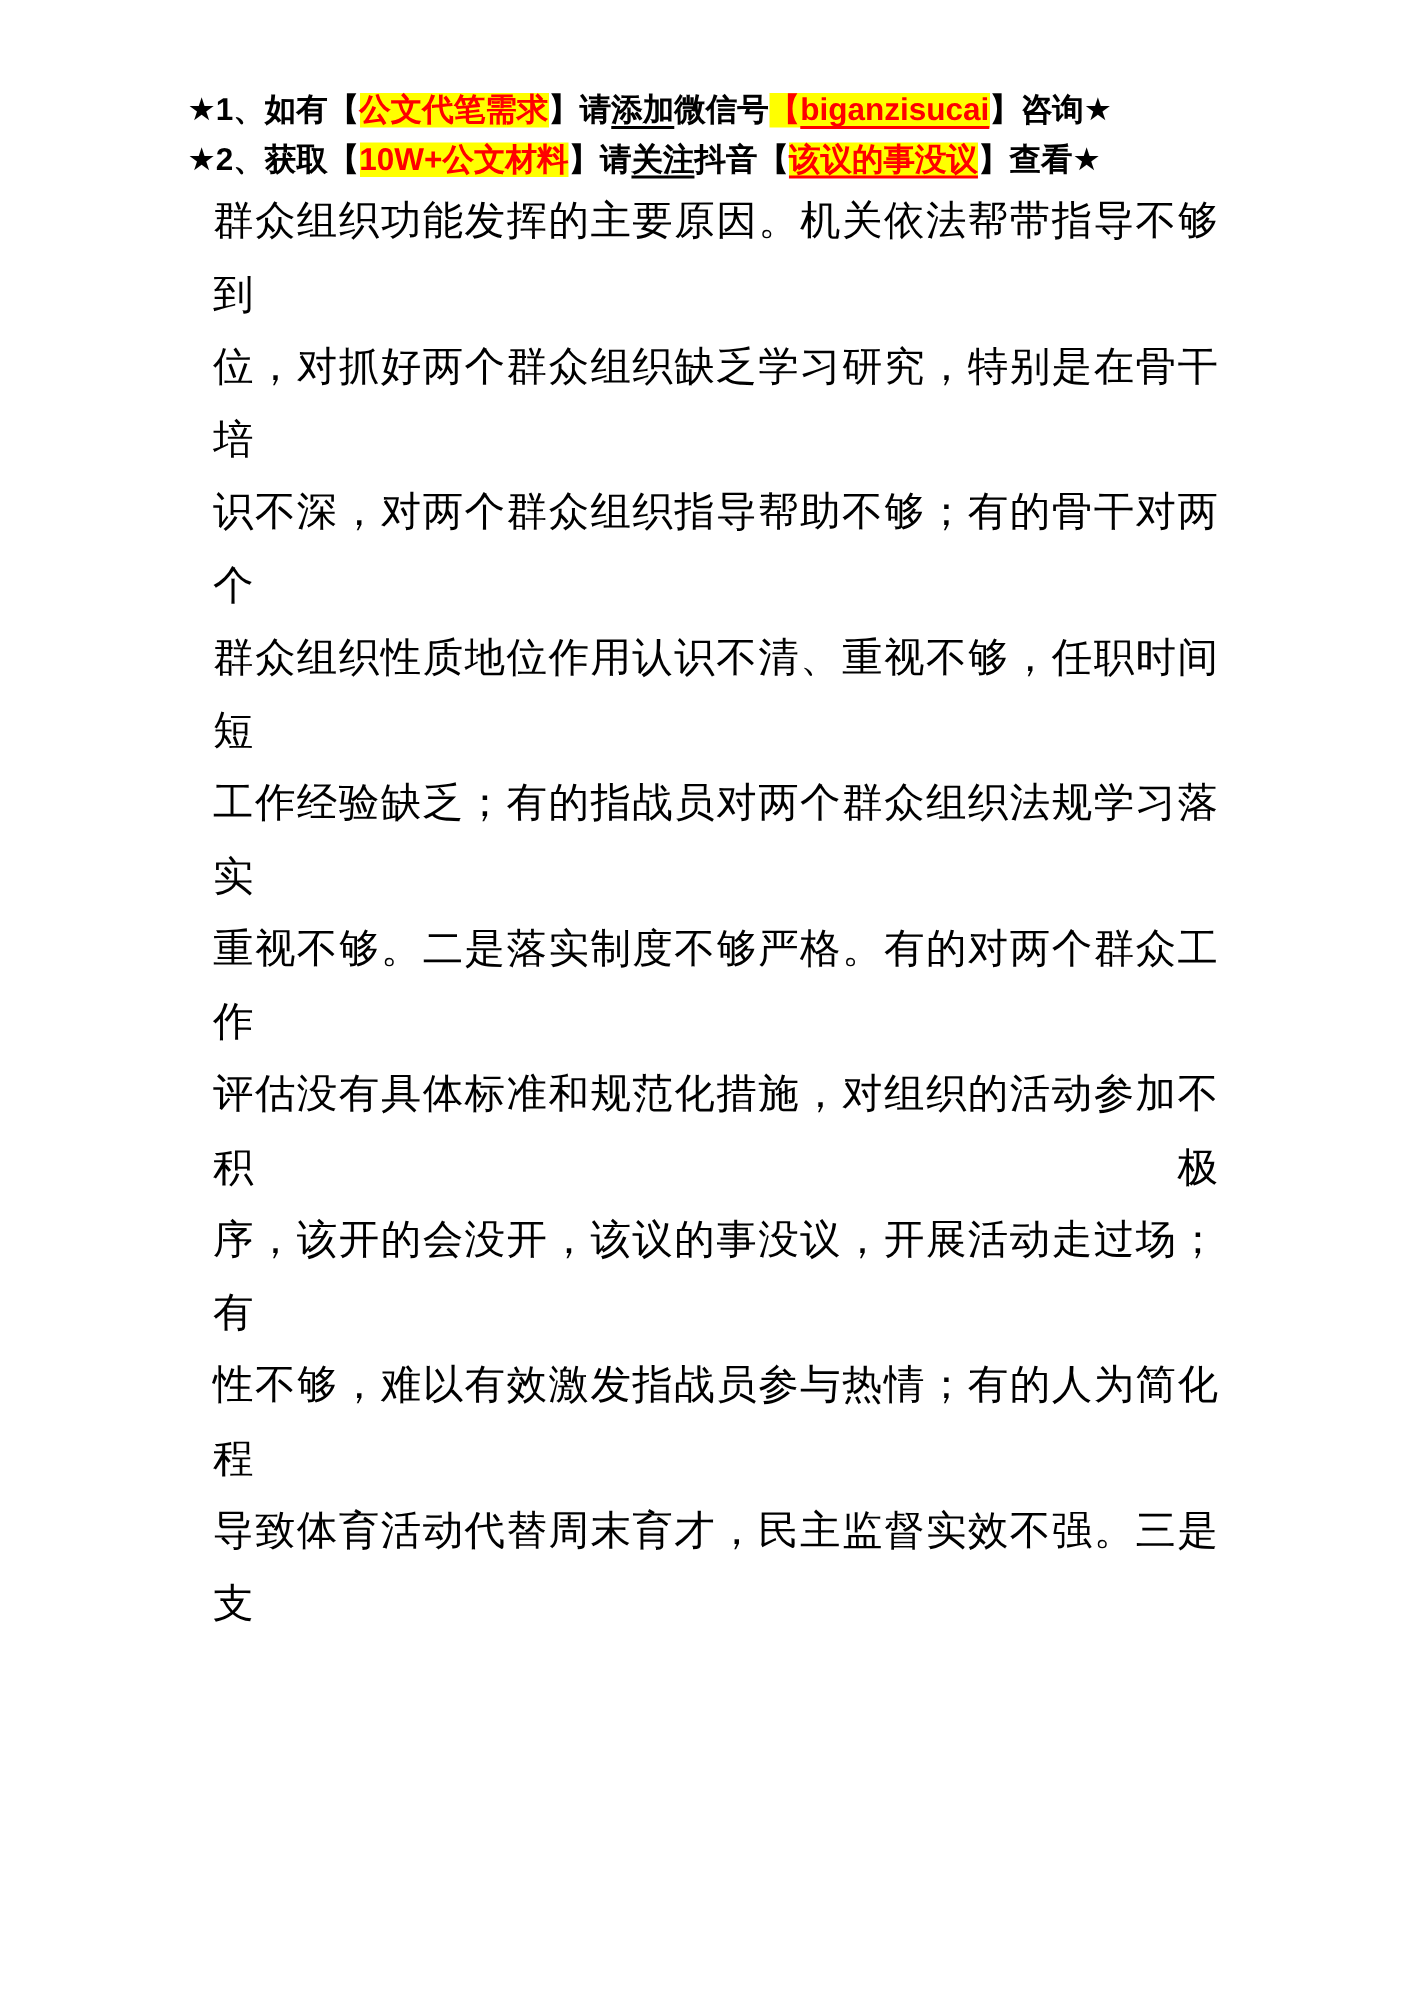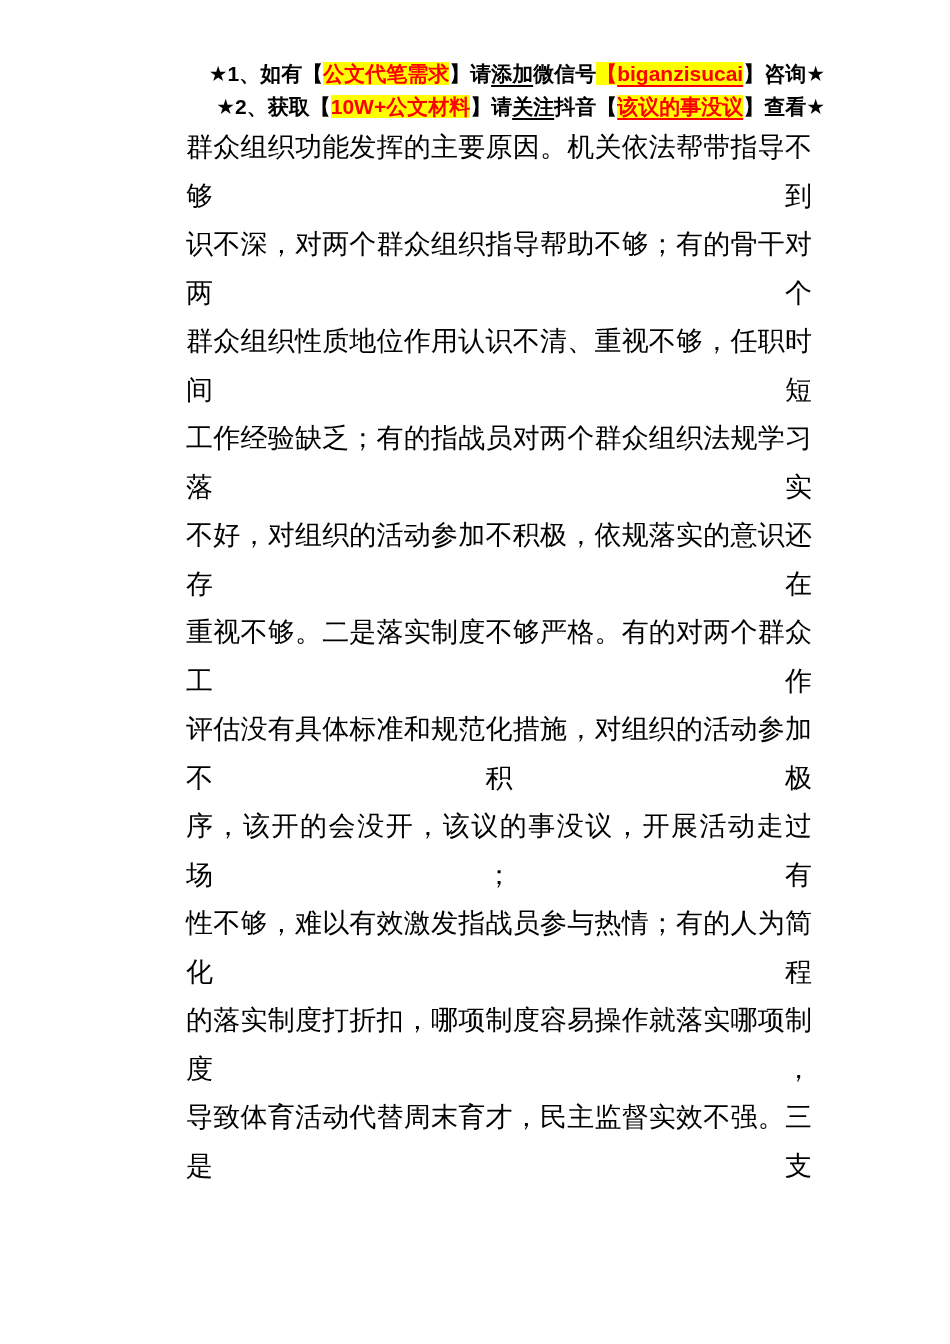--- a/index.html
+++ b/index.html
@@ -14,21 +14,21 @@
     margin: 0 auto;
     background: #ffffff;
     overflow: hidden;
     font-family: "Liberation Sans", "DejaVu Sans", sans-serif;
     color: #000000;
   }
   
   .banner {
     width: 700px;
     margin: 0 auto;
-    text-align: right;
+    text-align: left;
     font-weight: bold;
     font-size: 21px;
     line-height: 33px;
     white-space: nowrap;
   }
   .banner-top { padding-top: 57px; }
   .seg-plain { color: #000000; }
   .seg-highlight-red {
     color: var(--accent-red, #ff0000);
     background: var(--highlight-yellow, #ffff00);
@@ -51,40 +51,38 @@
   }
   .para {
     font-size: 27px;
     line-height: 48.5px;
     margin: 0;
   }  
   .tline {
     text-align: justify;
     text-align-last: justify;
     text-justify: inter-character;
-    margin-left: 44px;
   }
 </style>
 </head>
 <body>
 
 <div class="page">
   <div class="banner banner-top">
       <div class="banner-line"><span class="seg-plain">★1、如有【</span><span class="seg-highlight-red">公文代笔需求</span><span class="seg-plain">】请</span><span class="seg-underline">添加</span><span class="seg-plain">微信号</span><span class="seg-highlight-red">【</span><span class="seg-highlight-red-underline">biganzisucai</span><span class="seg-plain">】咨询★</span></div>
       <div class="banner-line"><span class="seg-plain">★2、获取【</span><span class="seg-highlight-red">10W+公文材料</span><span class="seg-plain">】请</span><span class="seg-underline">关注</span><span class="seg-plain">抖音【</span><span class="seg-highlight-red-underline">该议的事没议</span><span class="seg-plain">】查看★</span></div>
     </div>
   <div class="doc">
       <div class="para body para-0">
         <div class="tline">群众组织功能发挥的主要原因。机关依法帮带指导不够到</div>
+        <div class="tline">位，对抓好两个群众组织缺乏学习研究，特别是在骨干培</div>
         <div class="tline">识不深，对两个群众组织指导帮助不够；有的骨干对两个</div>
         <div class="tline">群众组织性质地位作用认识不清、重视不够，任职时间短</div>
         <div class="tline">工作经验缺乏；有的指战员对两个群众组织法规学习落实</div>
-        <div class="tline">不好，对组织的活动参加不积极，依规落实的意识还存在</div>
         <div class="tline">重视不够。二是落实制度不够严格。有的对两个群众工作</div>
         <div class="tline">评估没有具体标准和规范化措施，对组织的活动参加不积极</div>
         <div class="tline">序，该开的会没开，该议的事没议，开展活动走过场；有</div>
         <div class="tline">性不够，难以有效激发指战员参与热情；有的人为简化程</div>
-        <div class="tline">的落实制度打折扣，哪项制度容易操作就落实哪项制度，</div>
         <div class="tline">导致体育活动代替周末育才，民主监督实效不强。三是支</div>
       </div>
     </div>
 
 </div>
 
 </body></html>

